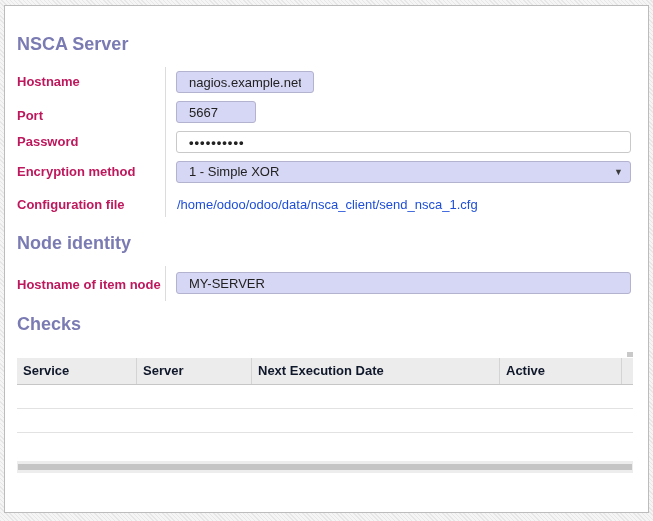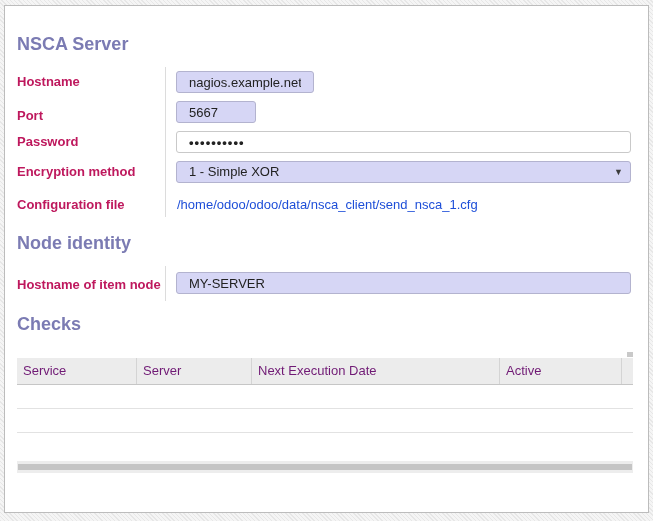--- a/index.html
+++ b/index.html
@@ -54,21 +54,21 @@
 
   .checks-table {
     position:absolute; left:17px; top:358px; width:616px; background:#fff;
   }
   .thead {
     display:grid; grid-template-columns:120px 115px 248px 122px 11px;
     height:26px; background:#ececec; border-bottom:1px solid #c6c6c6;
   }
   .th {
     box-sizing:border-box; padding-left:6px; line-height:26px;
-    font-weight:normal; font-size:13px; color:#701a75;
+    font-weight:bold; font-size:13px; color:#0f172a;
     border-right:1px solid #d4d4d4; overflow:hidden; white-space:nowrap;
     cursor:pointer;
   }
   .th.last { border-right:none; padding-left:0; }
   .row-add {
     height:24px; line-height:24px; border-bottom:1px solid #e2e2e2;
     padding-left:6px;
   }
   .add-link {
     color:#7b7bb3; font-weight:bold; font-size:13px; cursor:pointer;

